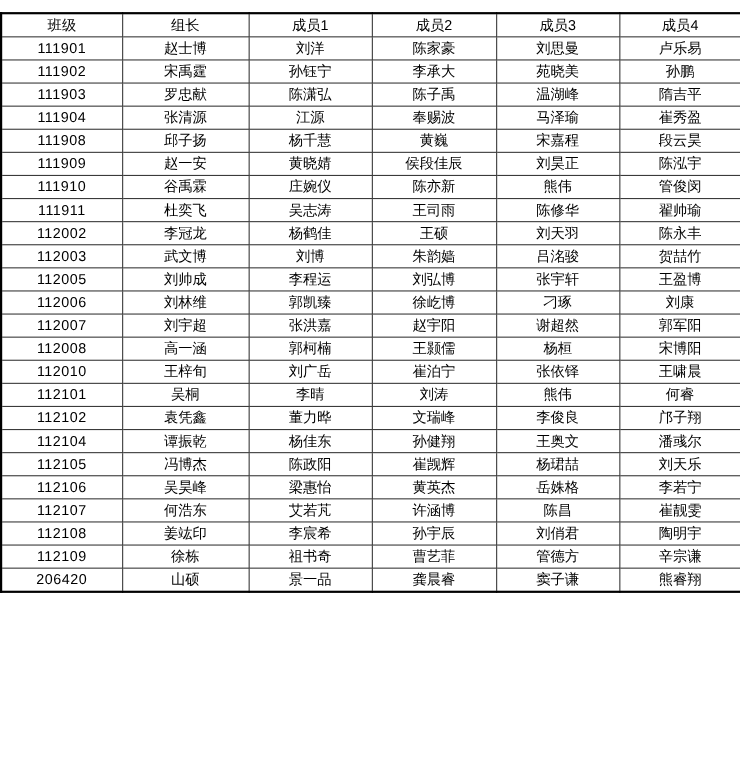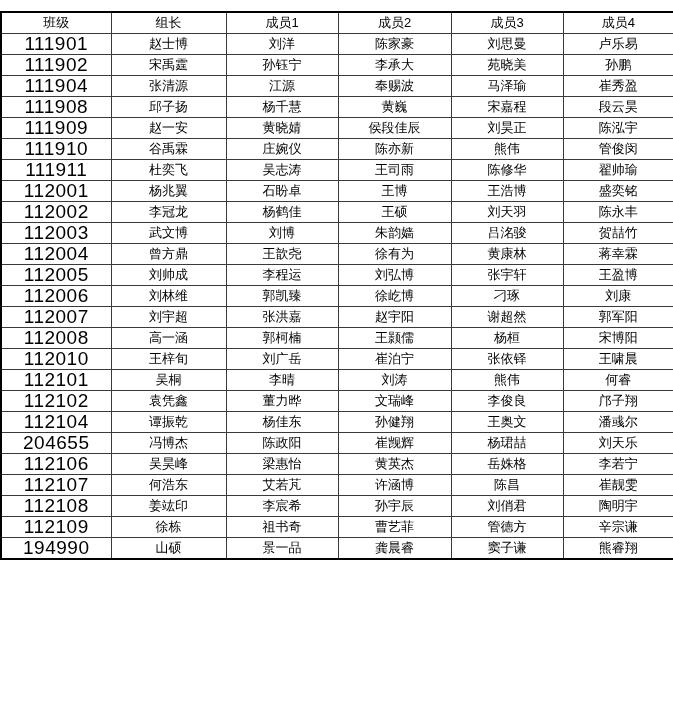--- a/index.html
+++ b/index.html
@@ -31,21 +31,21 @@
     font-weight: normal;
     color: #000000;
     white-space: nowrap;
     overflow: hidden;
     line-height: 20px;
   }
   table.roster {
     border: 2px solid #000000;
   }
   table.roster td.num {
-    font-size: 19px;
+    font-size: 13px;
     letter-spacing: 0.5px;
   }
 </style>
 </head>
 <body>
 
 <div class="sheet">
   <table class="roster">
     <colgroup>
       <col style="width:110px">
@@ -76,20 +76,28 @@
         </tr>
         <tr>
           <td class="num">111902</td>
           <td>宋禹霆</td>
           <td>孙钰宁</td>
           <td>李承大</td>
           <td>苑晓美</td>
           <td>孙鹏</td>
         </tr>
         <tr>
+          <td class="num">111903</td>
+          <td>罗忠献</td>
+          <td>陈潇弘</td>
+          <td>陈子禹</td>
+          <td>温湖峰</td>
+          <td>隋吉平</td>
+        </tr>
+        <tr>
           <td class="num">111904</td>
           <td>张清源</td>
           <td>江源</td>
           <td>奉赐波</td>
           <td>马泽瑜</td>
           <td>崔秀盈</td>
         </tr>
         <tr>
           <td class="num">111908</td>
           <td>邱子扬</td>
@@ -116,52 +124,36 @@
         </tr>
         <tr>
           <td class="num">111911</td>
           <td>杜奕飞</td>
           <td>吴志涛</td>
           <td>王司雨</td>
           <td>陈修华</td>
           <td>翟帅瑜</td>
         </tr>
         <tr>
-          <td class="num">112001</td>
-          <td>杨兆翼</td>
-          <td>石盼卓</td>
-          <td>王博</td>
-          <td>王浩博</td>
-          <td>盛奕铭</td>
-        </tr>
-        <tr>
           <td class="num">112002</td>
           <td>李冠龙</td>
           <td>杨鹤佳</td>
           <td>王硕</td>
           <td>刘天羽</td>
           <td>陈永丰</td>
         </tr>
         <tr>
           <td class="num">112003</td>
           <td>武文博</td>
           <td>刘博</td>
           <td>朱韵嫱</td>
           <td>吕洺骏</td>
           <td>贺喆竹</td>
         </tr>
         <tr>
-          <td class="num">112004</td>
-          <td>曾方鼎</td>
-          <td>王歆尧</td>
-          <td>徐有为</td>
-          <td>黄康林</td>
-          <td>蒋幸霖</td>
-        </tr>
-        <tr>
           <td class="num">112005</td>
           <td>刘帅成</td>
           <td>李程运</td>
           <td>刘弘博</td>
           <td>张宇轩</td>
           <td>王盈博</td>
         </tr>
         <tr>
           <td class="num">112006</td>
           <td>刘林维</td>
@@ -212,21 +204,21 @@
         </tr>
         <tr>
           <td class="num">112104</td>
           <td>谭振乾</td>
           <td>杨佳东</td>
           <td>孙健翔</td>
           <td>王奥文</td>
           <td>潘彧尔</td>
         </tr>
         <tr>
-          <td class="num">204655</td>
+          <td class="num">112105</td>
           <td>冯博杰</td>
           <td>陈政阳</td>
           <td>崔觊辉</td>
           <td>杨珺喆</td>
           <td>刘天乐</td>
         </tr>
         <tr>
           <td class="num">112106</td>
           <td>吴昊峰</td>
           <td>梁惠怡</td>
@@ -252,21 +244,21 @@
         </tr>
         <tr>
           <td class="num">112109</td>
           <td>徐栋</td>
           <td>祖书奇</td>
           <td>曹艺菲</td>
           <td>管德方</td>
           <td>辛宗谦</td>
         </tr>
         <tr>
-          <td class="num">194990</td>
+          <td class="num">206420</td>
           <td>山硕</td>
           <td>景一品</td>
           <td>龚晨睿</td>
           <td>窦子谦</td>
           <td>熊睿翔</td>
         </tr>
       </tbody>
   </table>
 </div>
 

